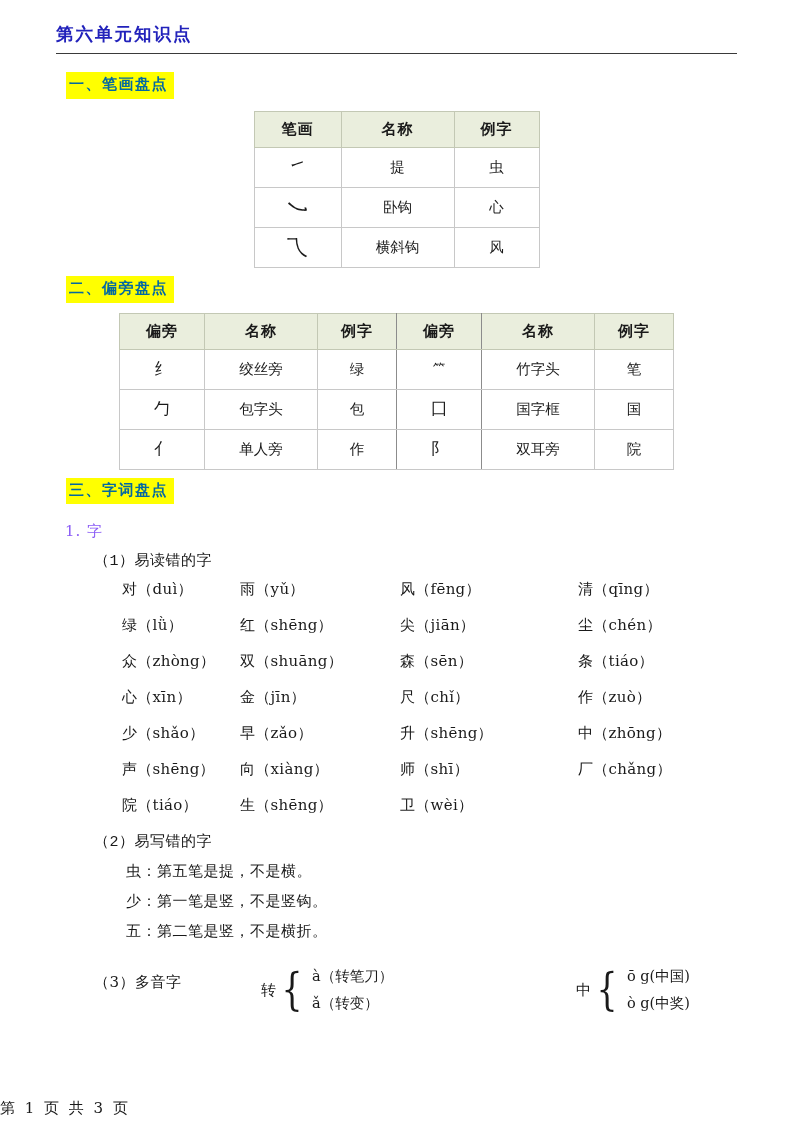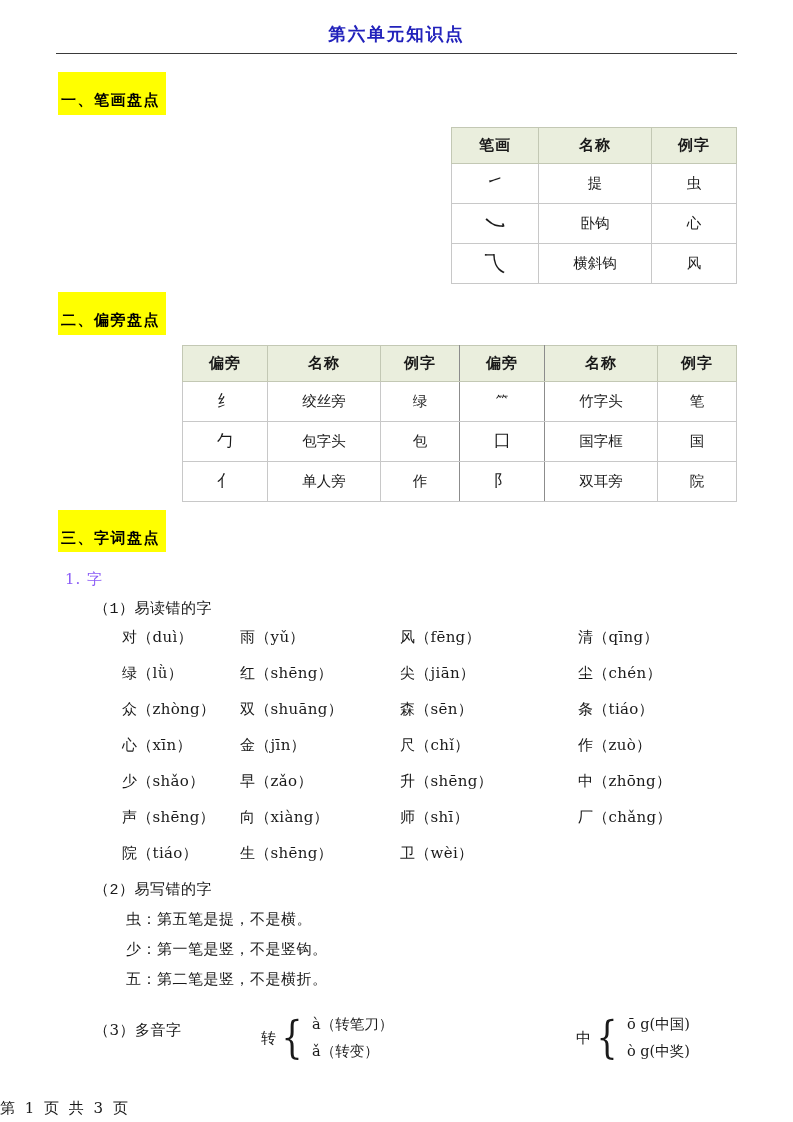--- a/index.html
+++ b/index.html
@@ -18,50 +18,49 @@
   .page {
     position: relative;
     width: 793px;
     height: 1122px;
     box-sizing: border-box;
     padding: 0 56px;
   }
 
   
   .doc-title {
-    text-align: center;
     font-family: "DejaVu Serif", "Liberation Serif", serif;
     font-weight: bold;
     font-size: 17.5px;
     letter-spacing: 2px;
     color: #2222bb;
     padding-top: 22px;
     padding-bottom: 7px;
   }
   .title-rule {
     border: 0;
     border-top: 1.4px solid #3a3a3a;
     margin: 0 0 10px 0;
   }
 
   
   .section-head {
     display: inline-block;
     background: #ffff00;
-    color: #000000;
+    color: #0369a1;
     font-weight: bold;
     font-size: 15px;
     letter-spacing: 1.5px;
-    padding: 18px 6px 3px 3px;
-    margin: 8px 0 4px 2px;
+    padding: 2px 6px 3px 3px;
+    margin: 8px 0 4px 10px;
     line-height: 1.45;
   }
 
   
-  .tbl-wrap { display: flex; justify-content: flex-end; }
+  .tbl-wrap { display: flex; justify-content: center; }
   .tbl-wrap.t1 { margin-top: 8px; }
   .tbl-wrap.t2 { margin-top: 6px; }
 
   table.kt {
     border-collapse: collapse;
     font-family: "DejaVu Serif", "Liberation Serif", serif;
     background: #fff;
   }
   table.kt td, table.kt th {
     border: 1px solid #c8c8c8;

